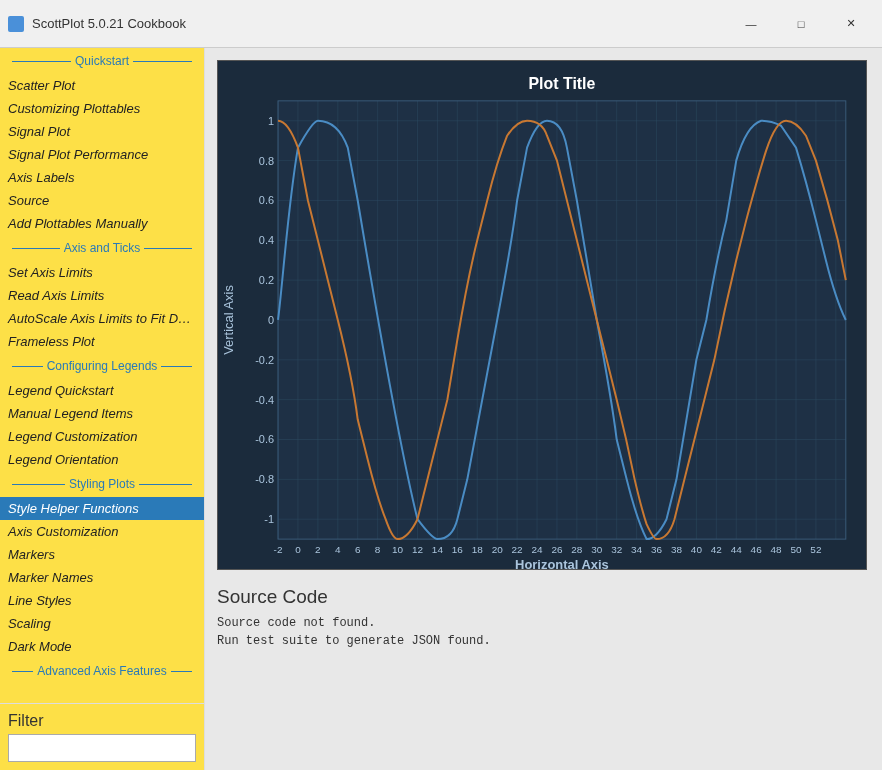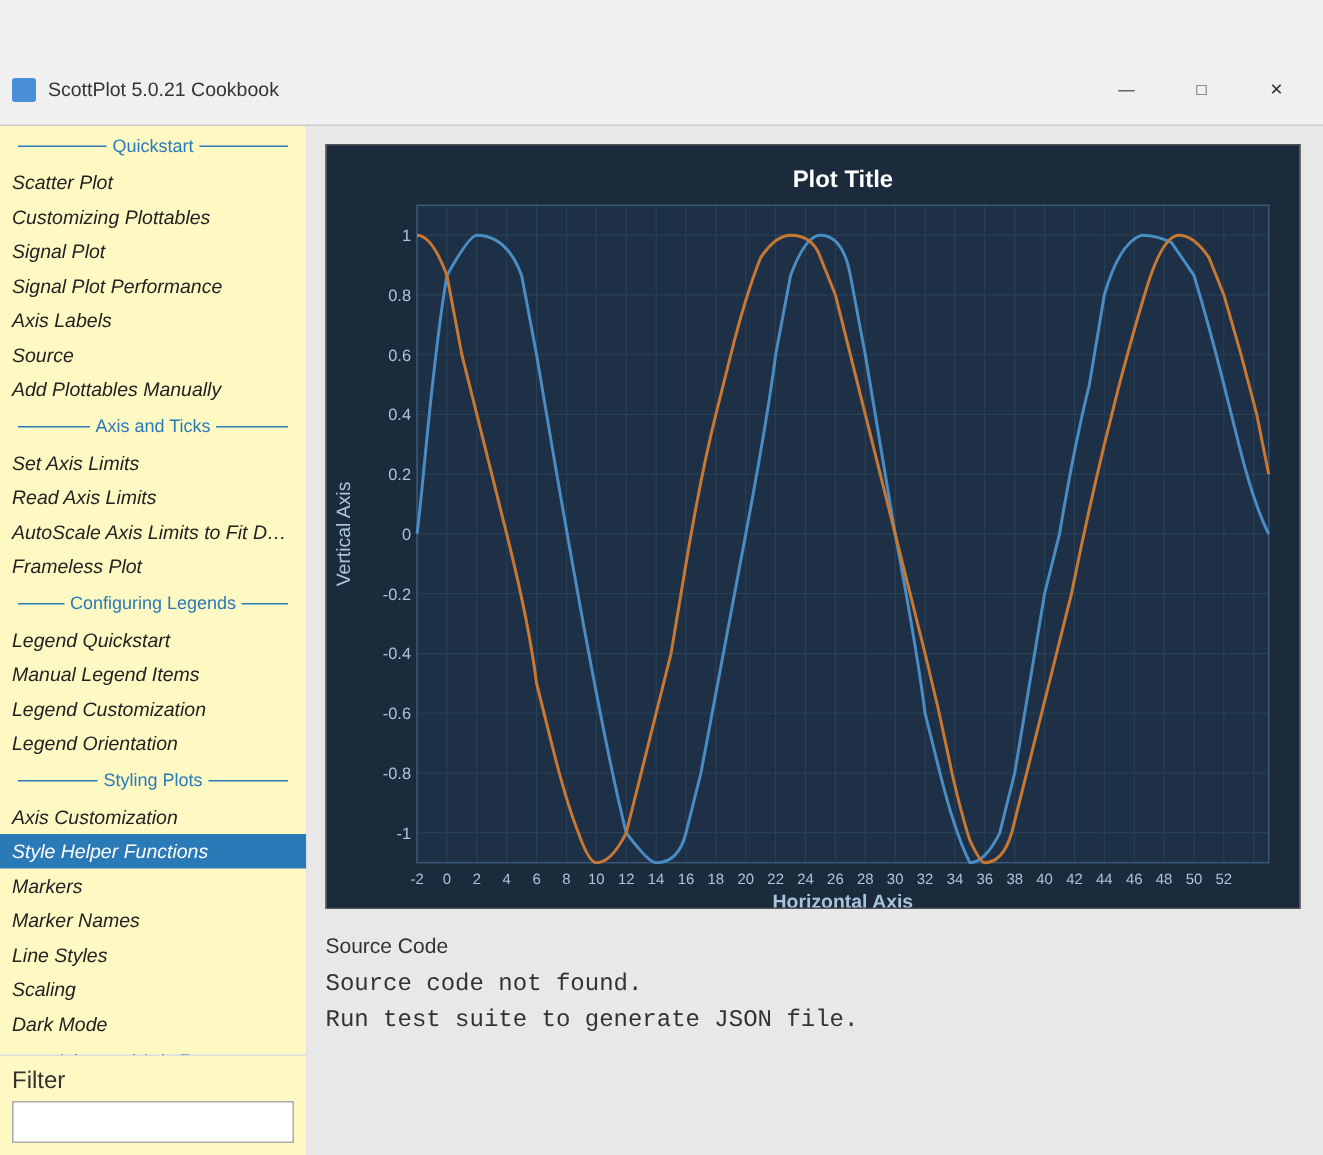--- a/index.html
+++ b/index.html
@@ -7,21 +7,20 @@
 
     
     .titlebar {
       background: #f0f0f0;
       height: 48px;
       display: flex;
       align-items: center;
       padding: 0 8px;
       border-bottom: 1px solid #ccc;
       user-select: none;
-      margin-top: 36px;
     }
     .titlebar-icon { width: 16px; height: 16px; background: #4a90d9; border-radius: 2px; margin-right: 8px; }
     .titlebar-title { flex: 1; font-size: 13px; color: #333; }
     .titlebar-controls { display: flex; gap: 4px; }
     .titlebar-btn {
       width: 46px; height: 32px;
       background: transparent;
       border: none;
       cursor: pointer;
       font-size: 11px;
@@ -32,21 +31,21 @@
     
     .main-layout {
       display: flex;
       flex: 1;
       overflow: hidden;
     }
 
     
     .sidebar {
       width: 205px;
-      background: #fef9c3;
+      background: #fde047;
       border-right: 1px solid #ddd;
       display: flex;
       flex-direction: column;
       overflow: hidden;
     }
     .sidebar-scroll {
       flex: 1;
       overflow-y: auto;
       overflow-x: hidden;
     }
@@ -119,28 +118,28 @@
       height: 510px;
     }
 
     
     .source-area {
       flex: 1;
       padding: 8px 12px;
       background: #e8e8e8;
     }
     .source-header {
-      font-size: 14px;
+      font-size: 19px;
       color: #333;
       margin-bottom: 6px;
       font-weight: normal;
     }
     .source-content {
       font-family: 'Courier New', monospace;
-      font-size: 16px;
+      font-size: 12px;
       color: #333;
       line-height: 1.5;
     }
 
     
     .plot-svg {
       width: 100%;
       height: 100%;
     }
   </style>
@@ -177,22 +176,22 @@
       <div class="sidebar-item">AutoScale Axis Limits to Fit Da...</div>
       <div class="sidebar-item">Frameless Plot</div>
 
       <div class="sidebar-section-header">Configuring Legends</div>
       <div class="sidebar-item">Legend Quickstart</div>
       <div class="sidebar-item">Manual Legend Items</div>
       <div class="sidebar-item">Legend Customization</div>
       <div class="sidebar-item">Legend Orientation</div>
 
       <div class="sidebar-section-header">Styling Plots</div>
+      <div class="sidebar-item active">Style Helper Functions</div>
       <div class="sidebar-item">Axis Customization</div>
-      <div class="sidebar-item active">Style Helper Functions</div>
       <div class="sidebar-item">Markers</div>
       <div class="sidebar-item">Marker Names</div>
       <div class="sidebar-item">Line Styles</div>
       <div class="sidebar-item">Scaling</div>
       <div class="sidebar-item">Dark Mode</div>
 
       <div class="sidebar-section-header">Advanced Axis Features</div>
 
     </div>
 
@@ -394,18 +393,18 @@
 
           <text x="345" y="510" text-anchor="middle" fill="#aac4dc" font-size="13" font-weight="bold">Horizontal Axis</text>
         </svg>
       </div>
     </div>
 
     <div class="source-area">
       <div class="source-header">Source Code</div>
       <div class="source-content">
         <div>Source code not found.</div>
-        <div>Run test suite to generate JSON file.</div>
+        <div>Run test suite to generate JSON found.</div>
       </div>
     </div>
 
   </div>
 </div>
 
 </body></html>

